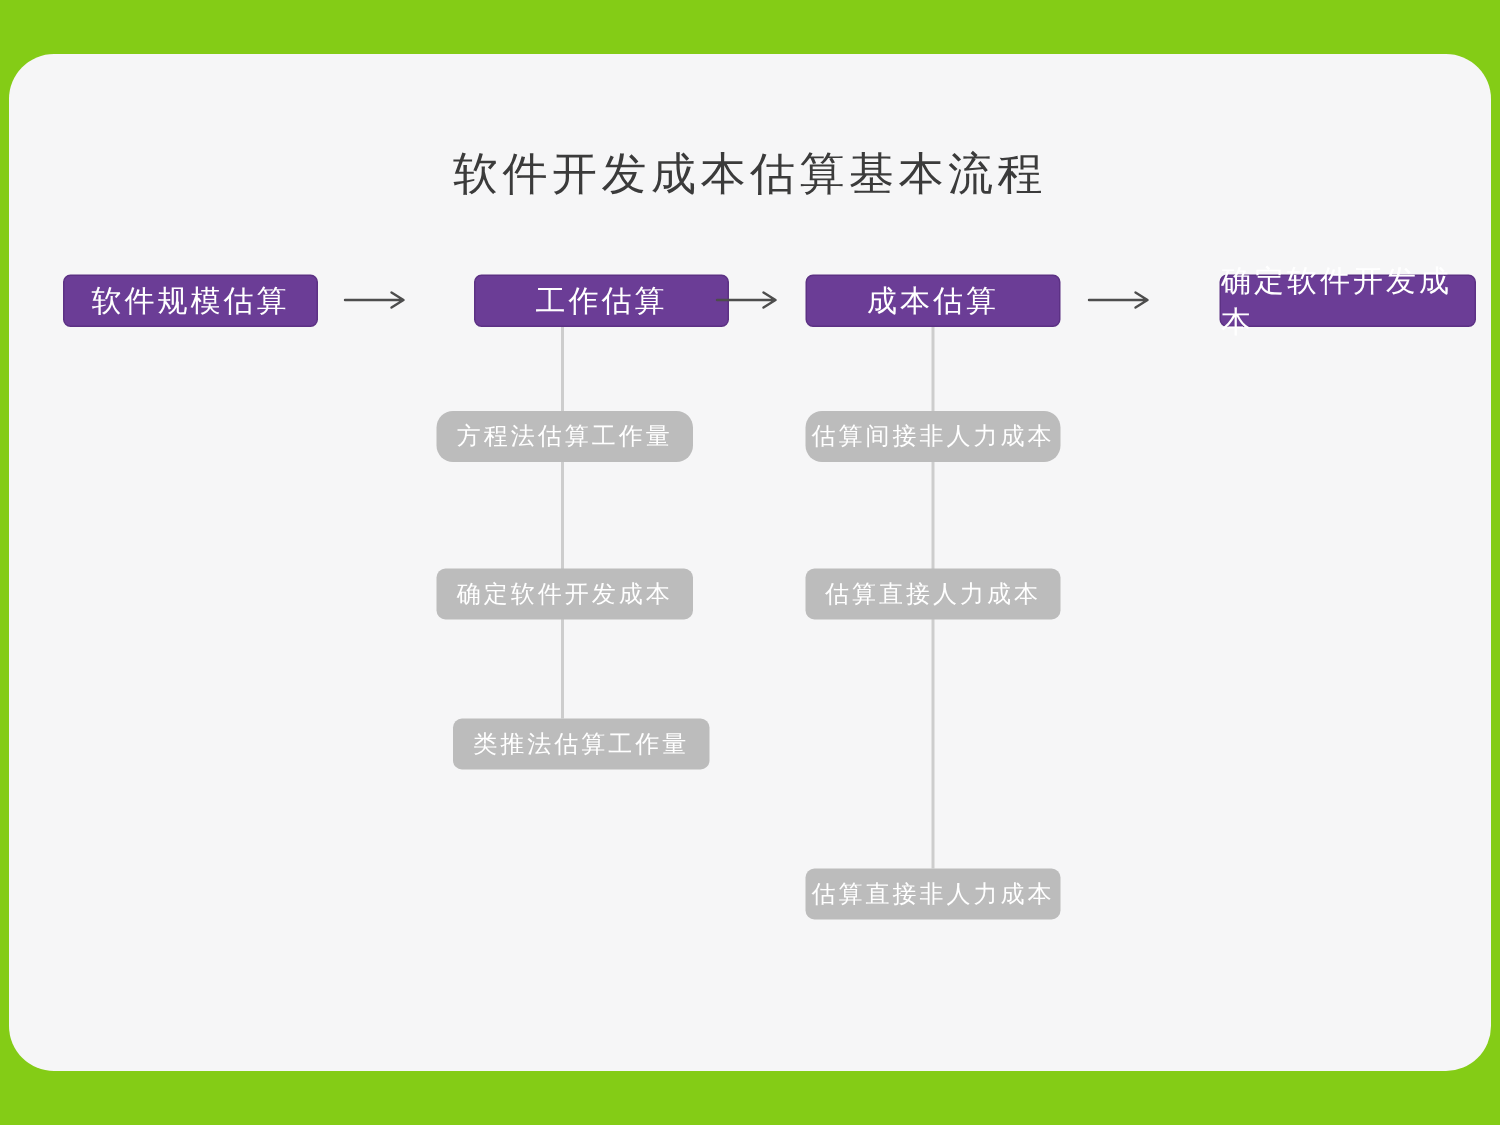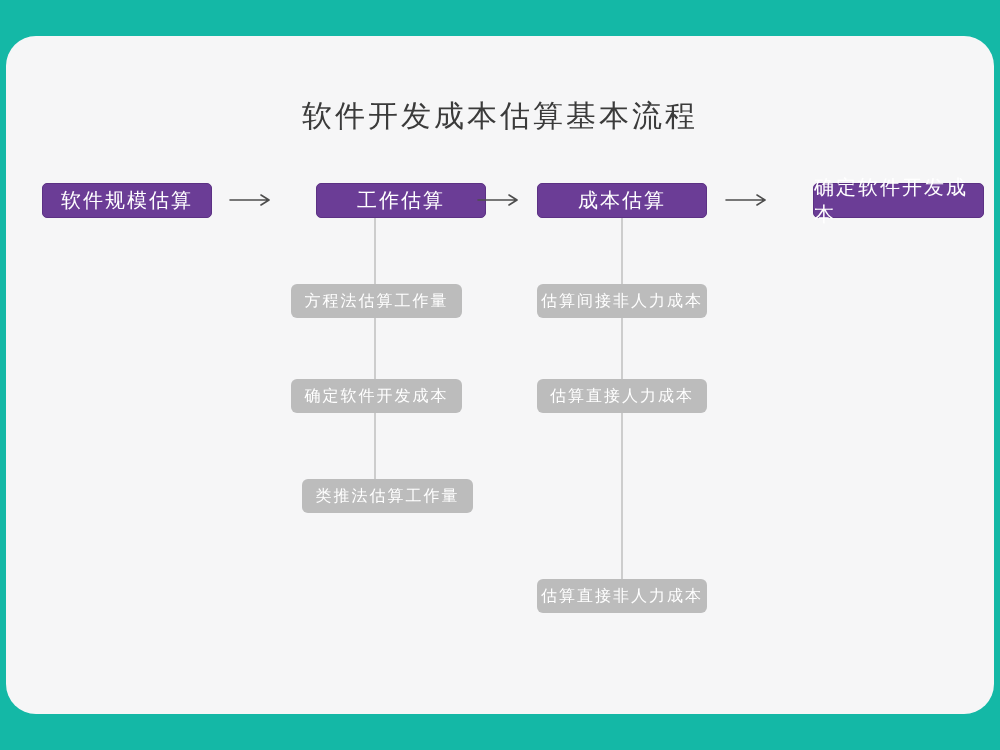--- a/index.html
+++ b/index.html
@@ -1,21 +1,21 @@
 <!DOCTYPE html>
 <html><head>
 <meta charset="utf-8">
 <style>
   * { margin: 0; padding: 0; box-sizing: border-box; }
   html, body { background: #ffffff; }
   body {
     font-family: "Liberation Sans", "DejaVu Sans", sans-serif;
     width: 1000px; height: 750px; overflow: hidden;
   }
-  .stage { position: relative; width: 1000px; height: 750px; background: #14b8a6; }
+  .stage { position: relative; width: 1000px; height: 750px; background: #84cc16; }
   .card {
     position: absolute; left: 6px; top: 36px; width: 988px; height: 678px;
     background: #f6f6f7; border-radius: 30px;
   }
   .title {
     position: absolute; top: 96px; left: 0; width: 1000px;
     text-align: center; font-size: 30px; font-weight: 400;
     letter-spacing: 3px; color: #3b3b3b;
   }
   .step {
@@ -36,21 +36,21 @@
   .vline-work { left: 374px; top: 218px; height: 261px; }
   .vline-cost { left: 621px; top: 218px; height: 361px; }
   .sub {
     position: absolute; height: 34px;
     background: #bcbcbc; border-radius: 6px;
     color: #ffffff; font-size: 16px; letter-spacing: 2px;
     display: flex; align-items: center; justify-content: center;
   }
   .sub-work { left: 291px; width: 171px; }
   .sub-cost { left: 537px; width: 170px; }
-  .row-1 { top: 284px; }
+  .row-1 { top: 274px; border-radius: 11px; }
   .row-2 { top: 379px; }
   .row-3 { top: 479px; margin-left: 11px; }
   .row-4 { top: 579px; }
 </style>
 </head>
 <body>
 
 <div class="stage">
   <div class="card"></div>
 

